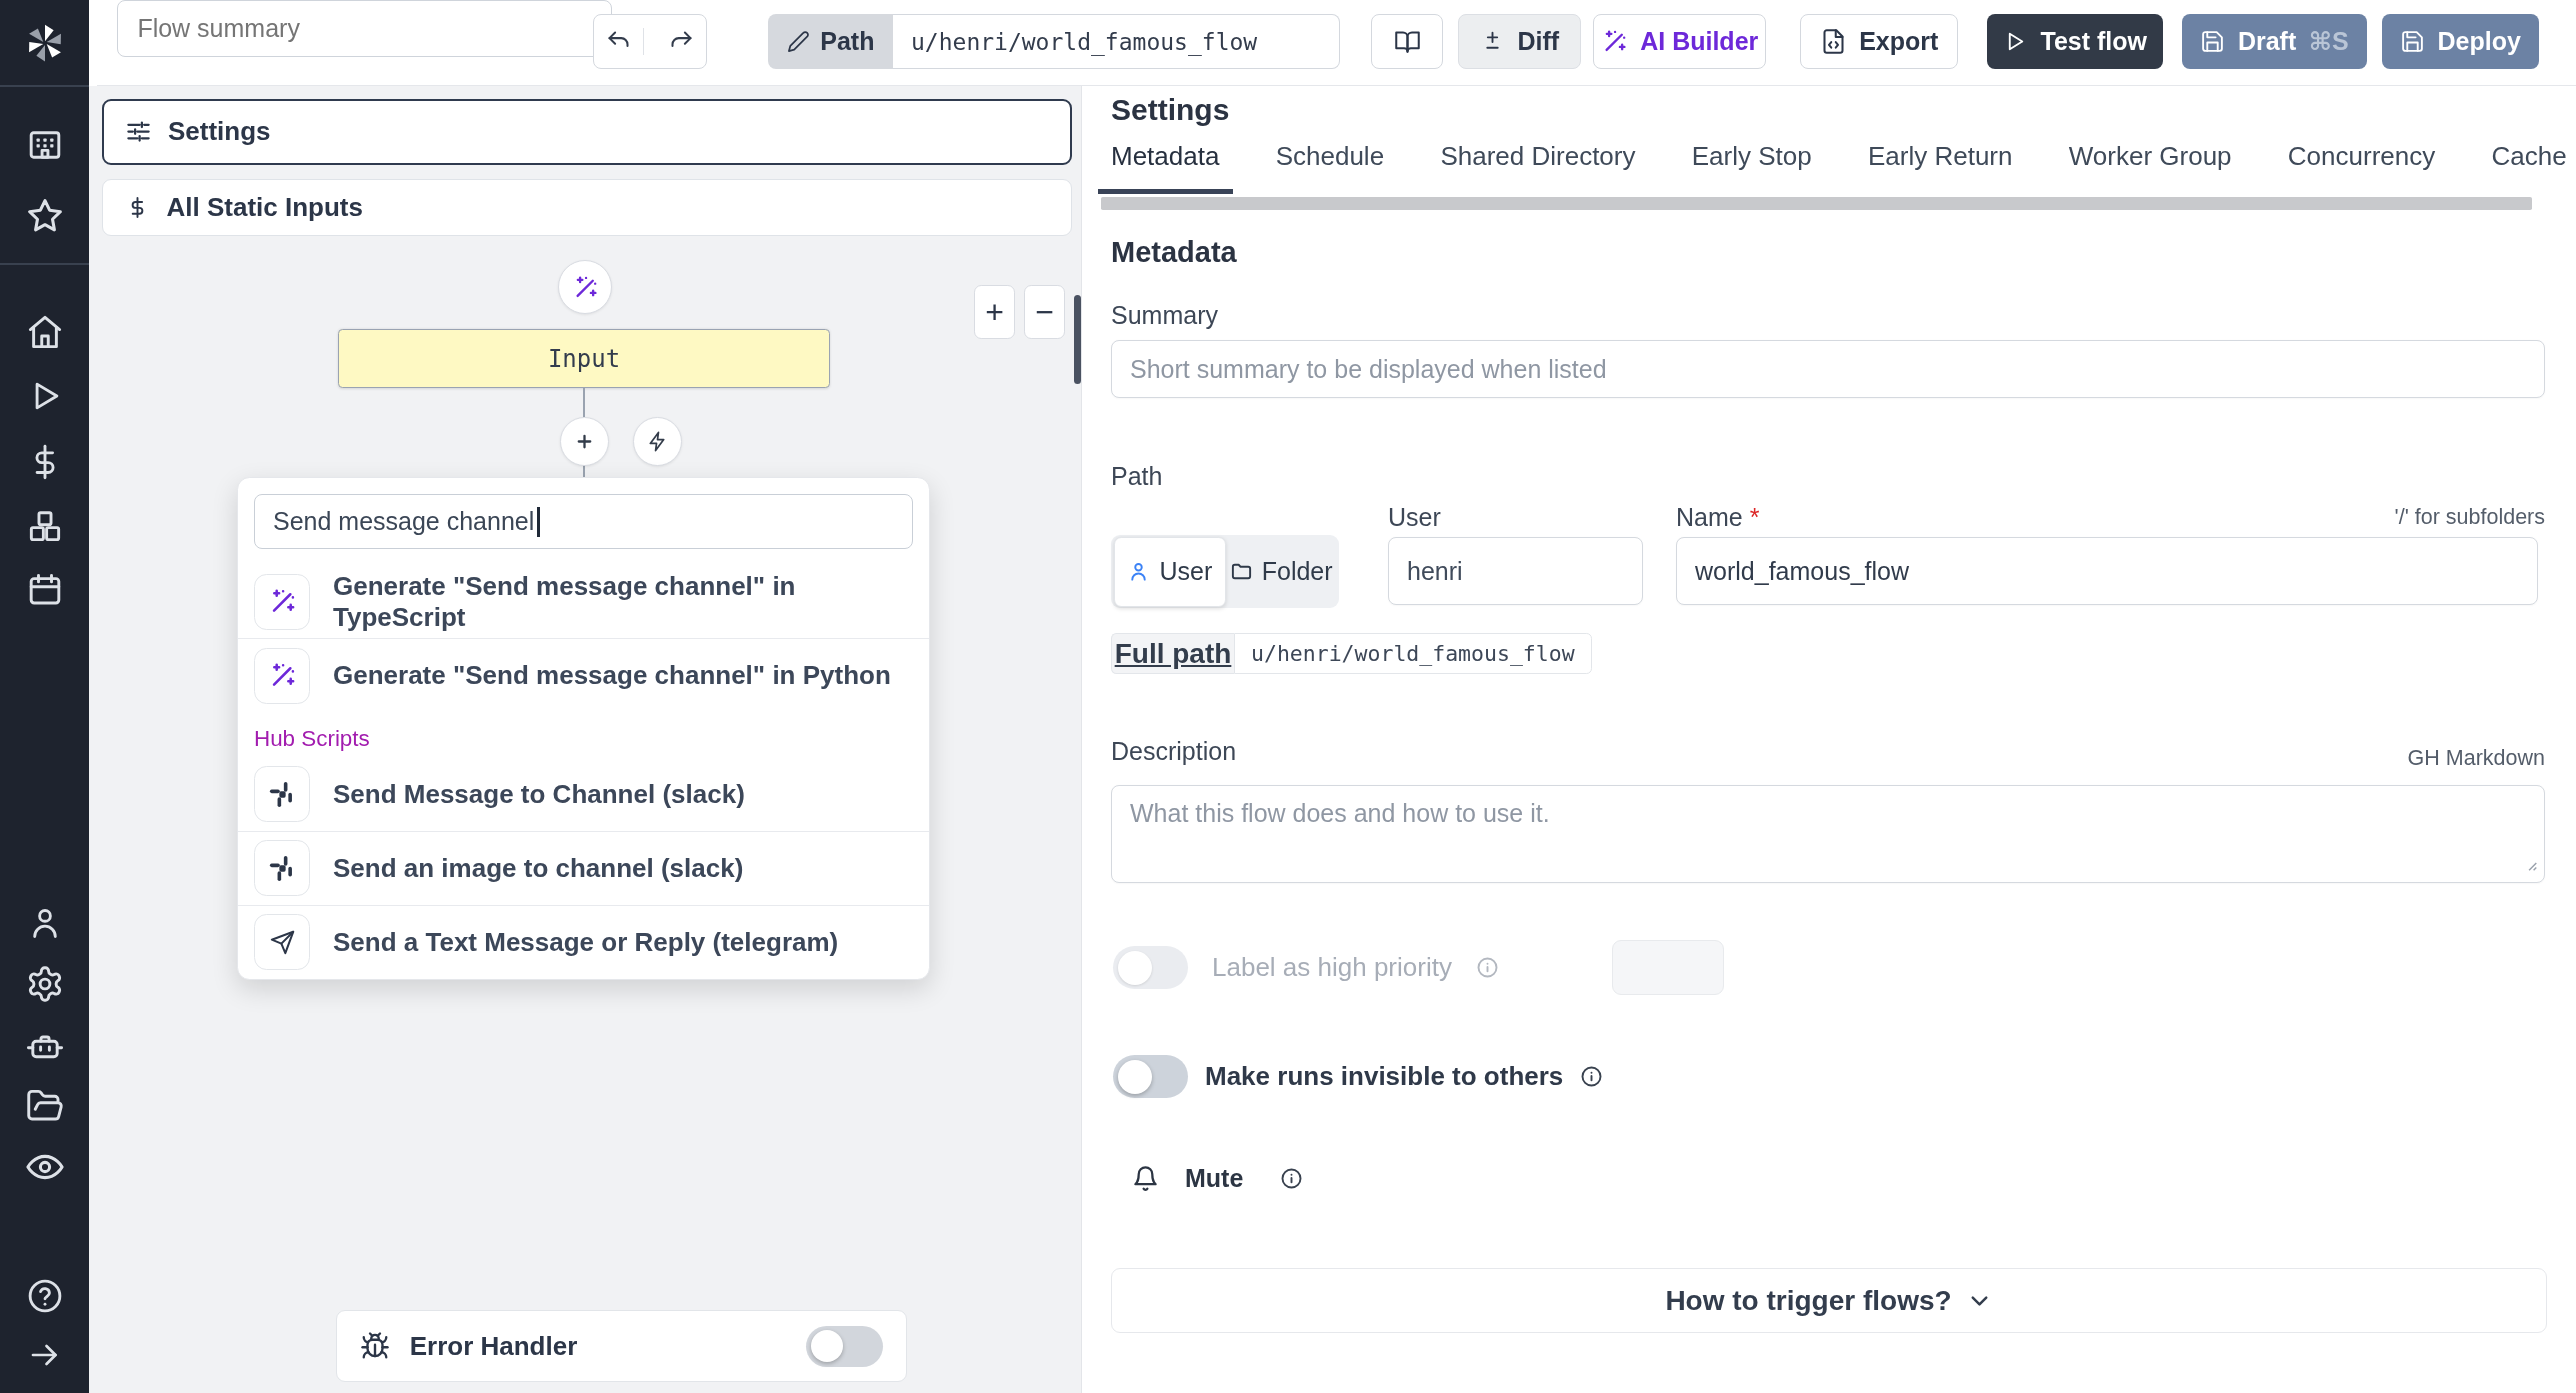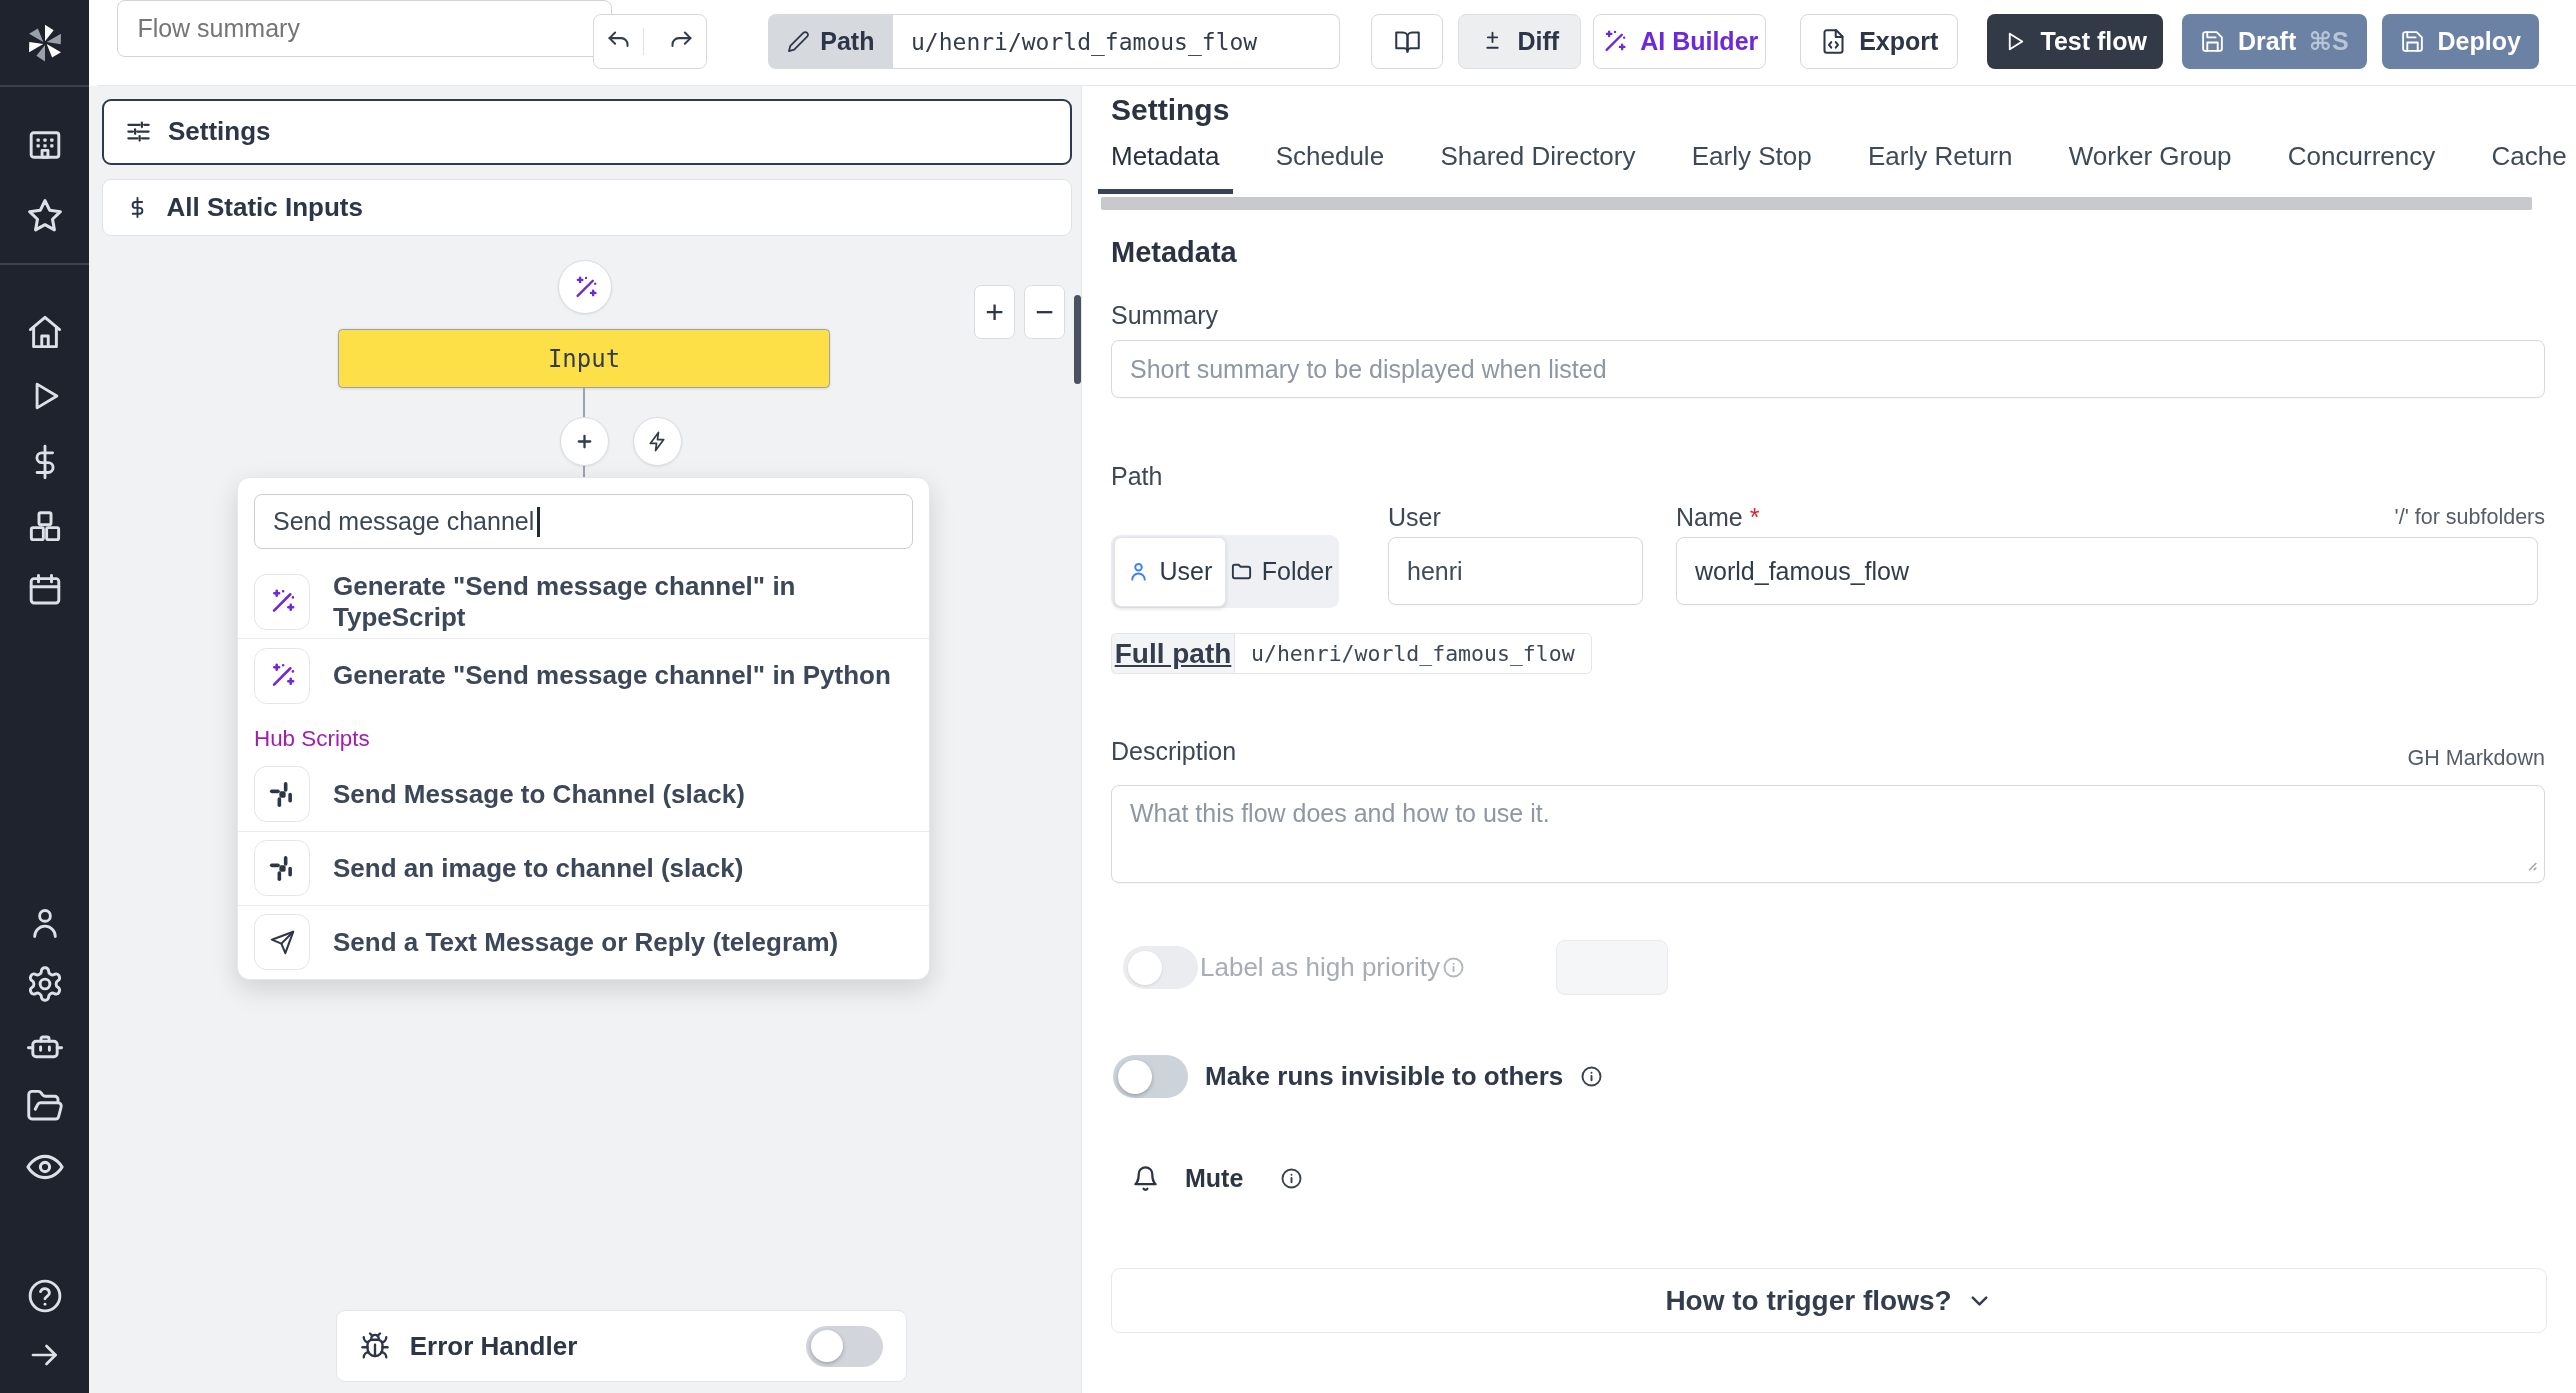--- a/index.html
+++ b/index.html
@@ -301,21 +301,21 @@
         <path d="M5 19.5L18.5 6"></path>
         <path d="M7.2 3.2v4M5.2 5.2h4"></path>
         <path d="M18.8 14.8v4M16.8 16.8h4"></path>
         <path d="M20.6 8.6h.01M12.5 3.5h.01"></path>
       </svg>
   </div>
 
   <div class="abs" style="left:885px;top:199px;width:41px;height:54px;background:#fff;border:1.3px solid #d9dce2;border-radius:7.2px;display:flex;align-items:center;justify-content:center;font-size:32px;color:#2c3648;box-sizing:border-box">+</div>
   <div class="abs" style="left:935px;top:199px;width:41px;height:54px;background:#fff;border:1.3px solid #d9dce2;border-radius:7.2px;display:flex;align-items:center;justify-content:center;font-size:32px;color:#2c3648;box-sizing:border-box">−</div>
 
-  <div class="abs" style="left:249px;top:243px;width:492px;height:59px;background:#fde047;border:1.3px solid #9aa3b2;border-radius:4.5px;display:flex;align-items:center;justify-content:center;font-family:'DejaVu Sans Mono','Liberation Mono',monospace;font-size:24px;color:#333c4d;box-sizing:border-box;box-shadow:0 0.9px 2.7px rgba(0,0,0,.12)">Input</div>
+  <div class="abs" style="left:249px;top:243px;width:492px;height:59px;background:#fef9c3;border:1.3px solid #9aa3b2;border-radius:4.5px;display:flex;align-items:center;justify-content:center;font-family:'DejaVu Sans Mono','Liberation Mono',monospace;font-size:24px;color:#333c4d;box-sizing:border-box;box-shadow:0 0.9px 2.7px rgba(0,0,0,.12)">Input</div>
 
   <div class="vline" style="left:494px;top:302px;height:29px"></div>
   <div class="vline" style="left:494px;top:377px;height:14.3px"></div>
 
   <div class="circle-btn" style="left:471px;top:331px;width:47px;height:47px;color:#333c4a">
     <svg class="ic" width="25" height="25" viewBox="0 0 24 24" style="stroke-width:2.2">
         <path d="M12 6.5v11M6.5 12h11"></path>
       </svg>
   </div>
   <div class="circle-btn" style="left:544px;top:331px;width:47px;height:47px;color:#333c4a">
@@ -467,21 +467,21 @@
     <div class="mono-val">u/henri/world_famous_flow</div>
   </div>
 
   <div class="abs lbl" style="left:28px;top:651px">Description</div>
   <div class="abs hint" style="left:28px;top:660px;width:1434px;text-align:right">GH Markdown</div>
   <textarea class="abs area" style="left: 28px; top: 699px; width: 1434px; height: 98px;" placeholder="What this flow does and how to use it."></textarea>
   <svg class="abs resize-handle" style="left:1438px;top:769px" width="18" height="18" viewBox="0 0 20 20">
       <path d="M17 9L9 17M17 14l-3 3" stroke="currentColor" stroke-width="1.6" fill="none"></path>
     </svg>
 
-  <div class="inforow" style="left:40px;top:854px;height:55px;gap:2px">
+  <div class="inforow" style="left:30px;top:854px;height:55px;gap:24px">
     <div class="toggle" style="width:75px;height:43px;background:#eaecf0">
       <div class="knob" style="width:34px;height:34px;box-shadow:0 0.9px 2.7px rgba(0,0,0,.12)"></div>
     </div>
     <span style="font-size:26px;color:#a7adb7">Label as high priority</span>
     <svg class="ic" width="23" height="23" viewBox="0 0 24 24" style="color:#b3b8c0;stroke-width:2">
         <circle cx="12" cy="12" r="9.4"></circle>
         <path d="M12 8h.01M12 11.5V16"></path>
       </svg>
     <div style="width:112px;height:55px;background:#f5f6f8;border:1.3px solid #e8eaed;border-radius:9px;box-sizing:border-box;margin-left:89px"></div>
   </div>

